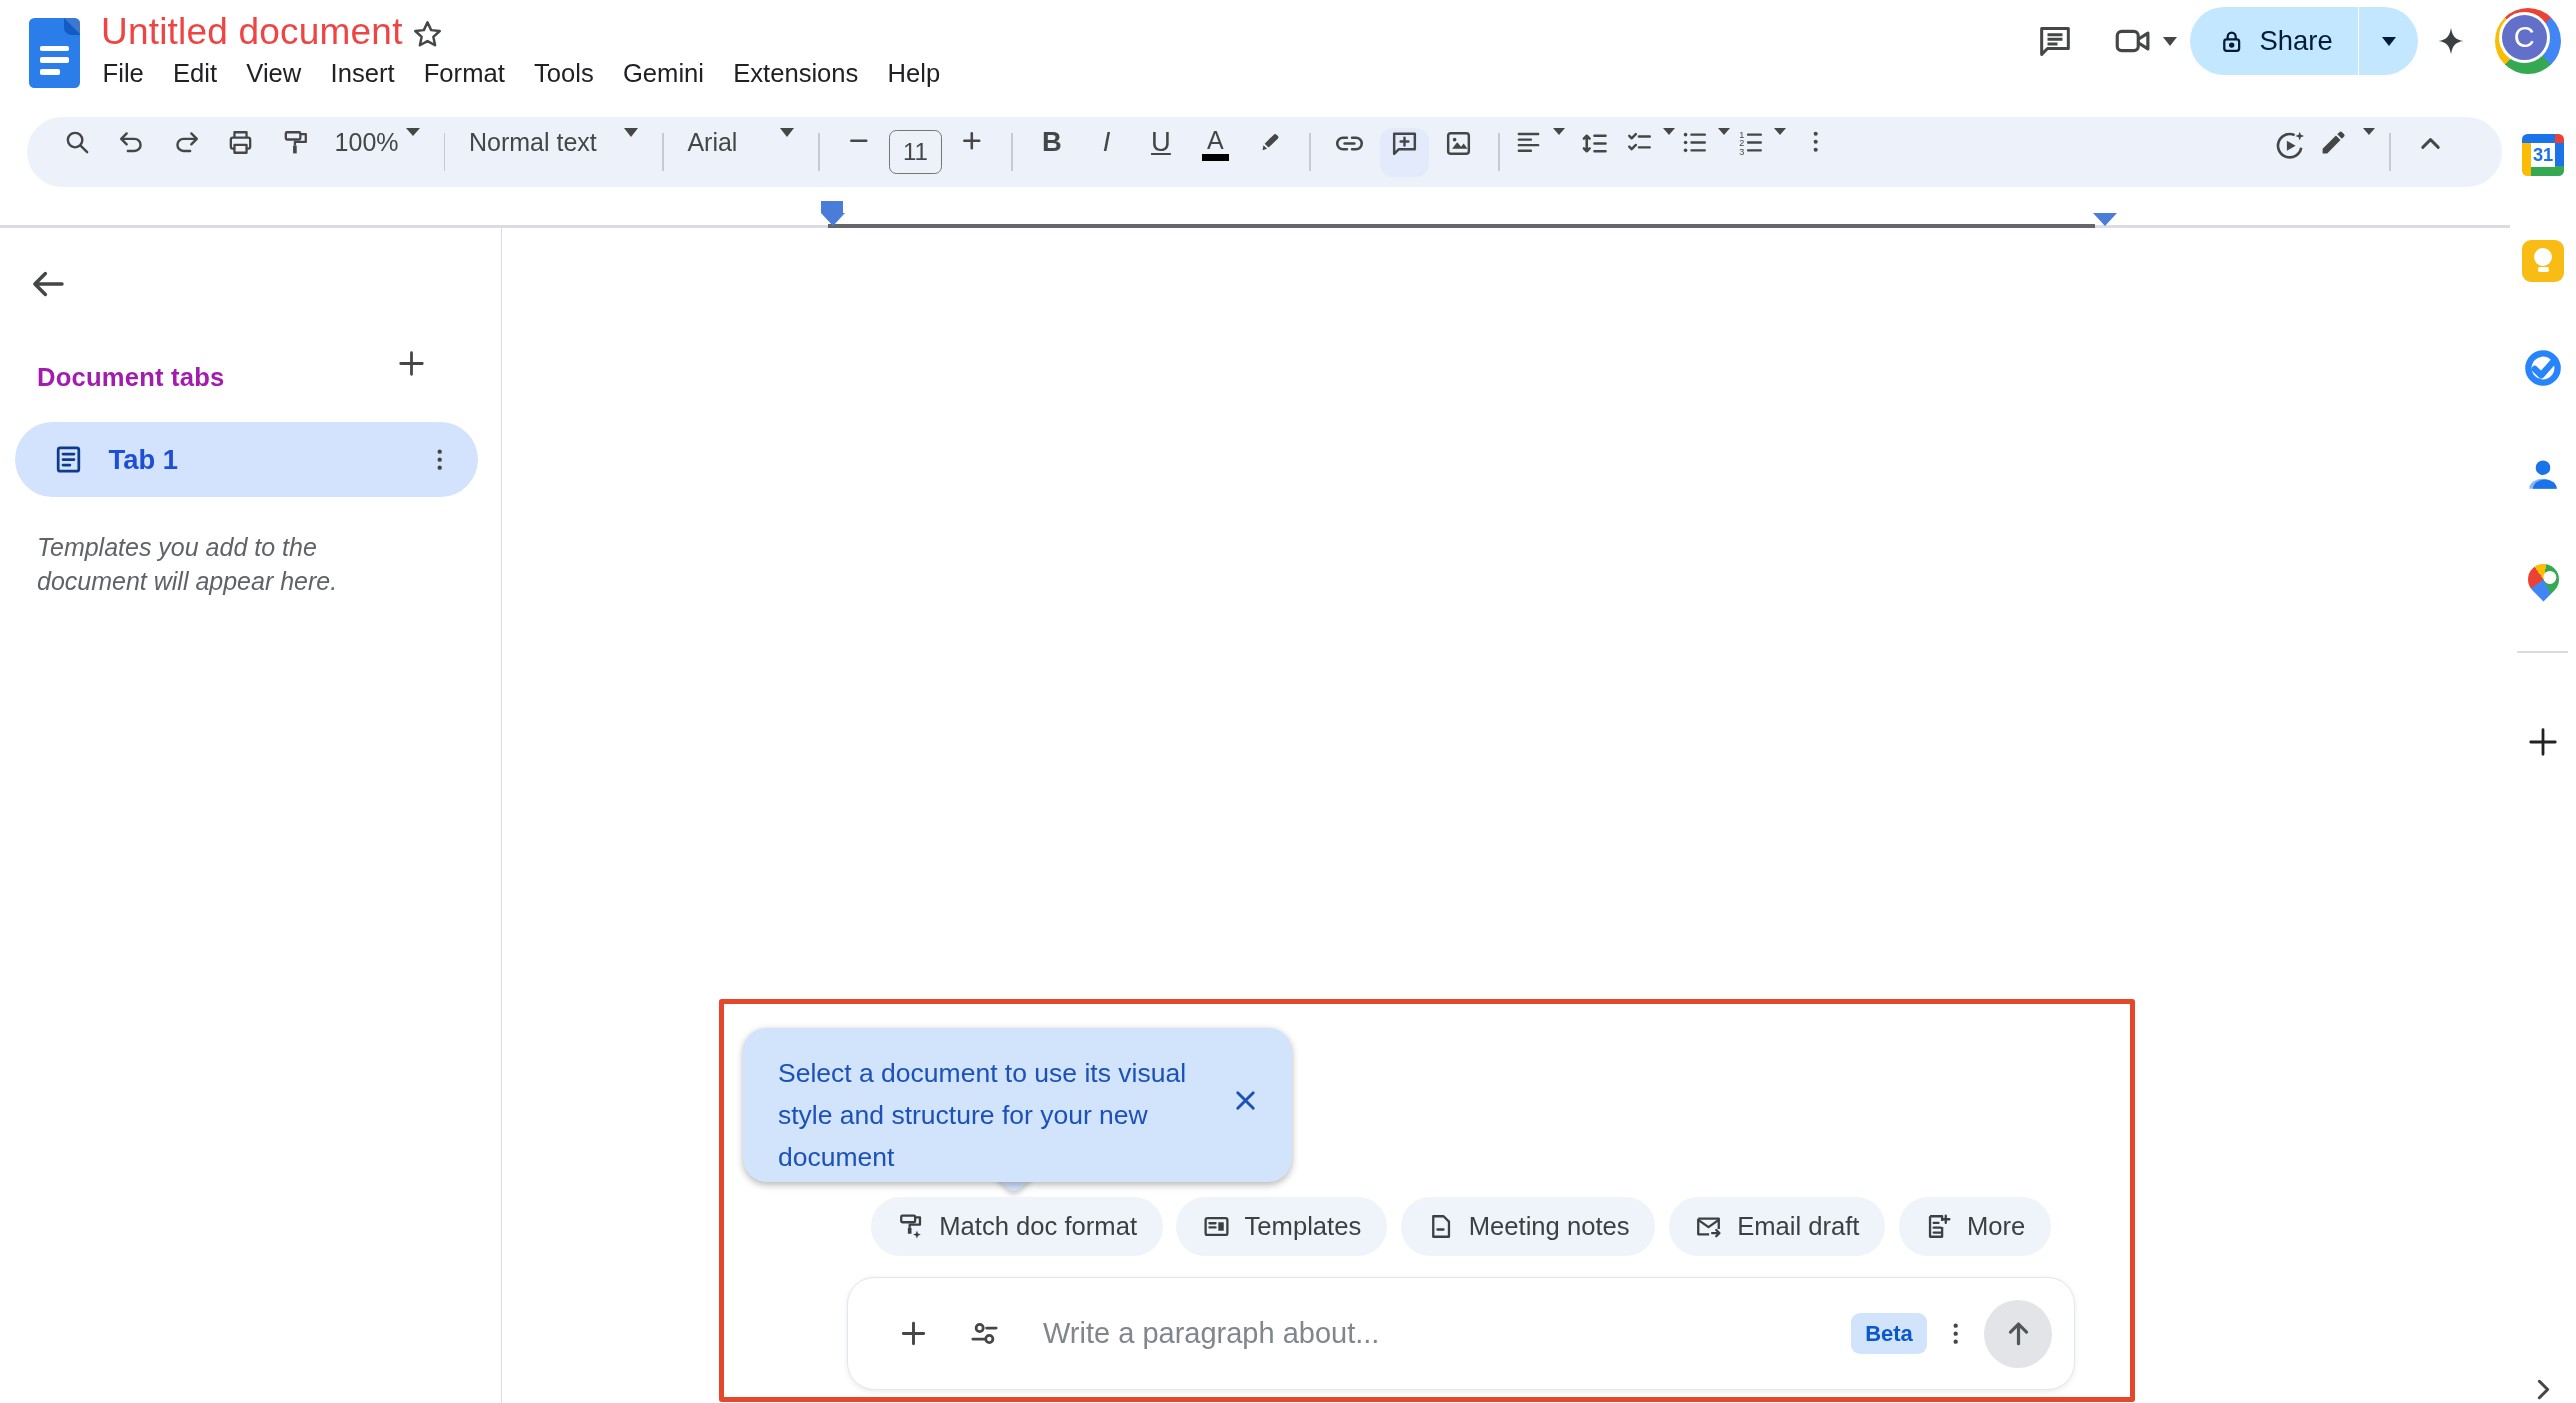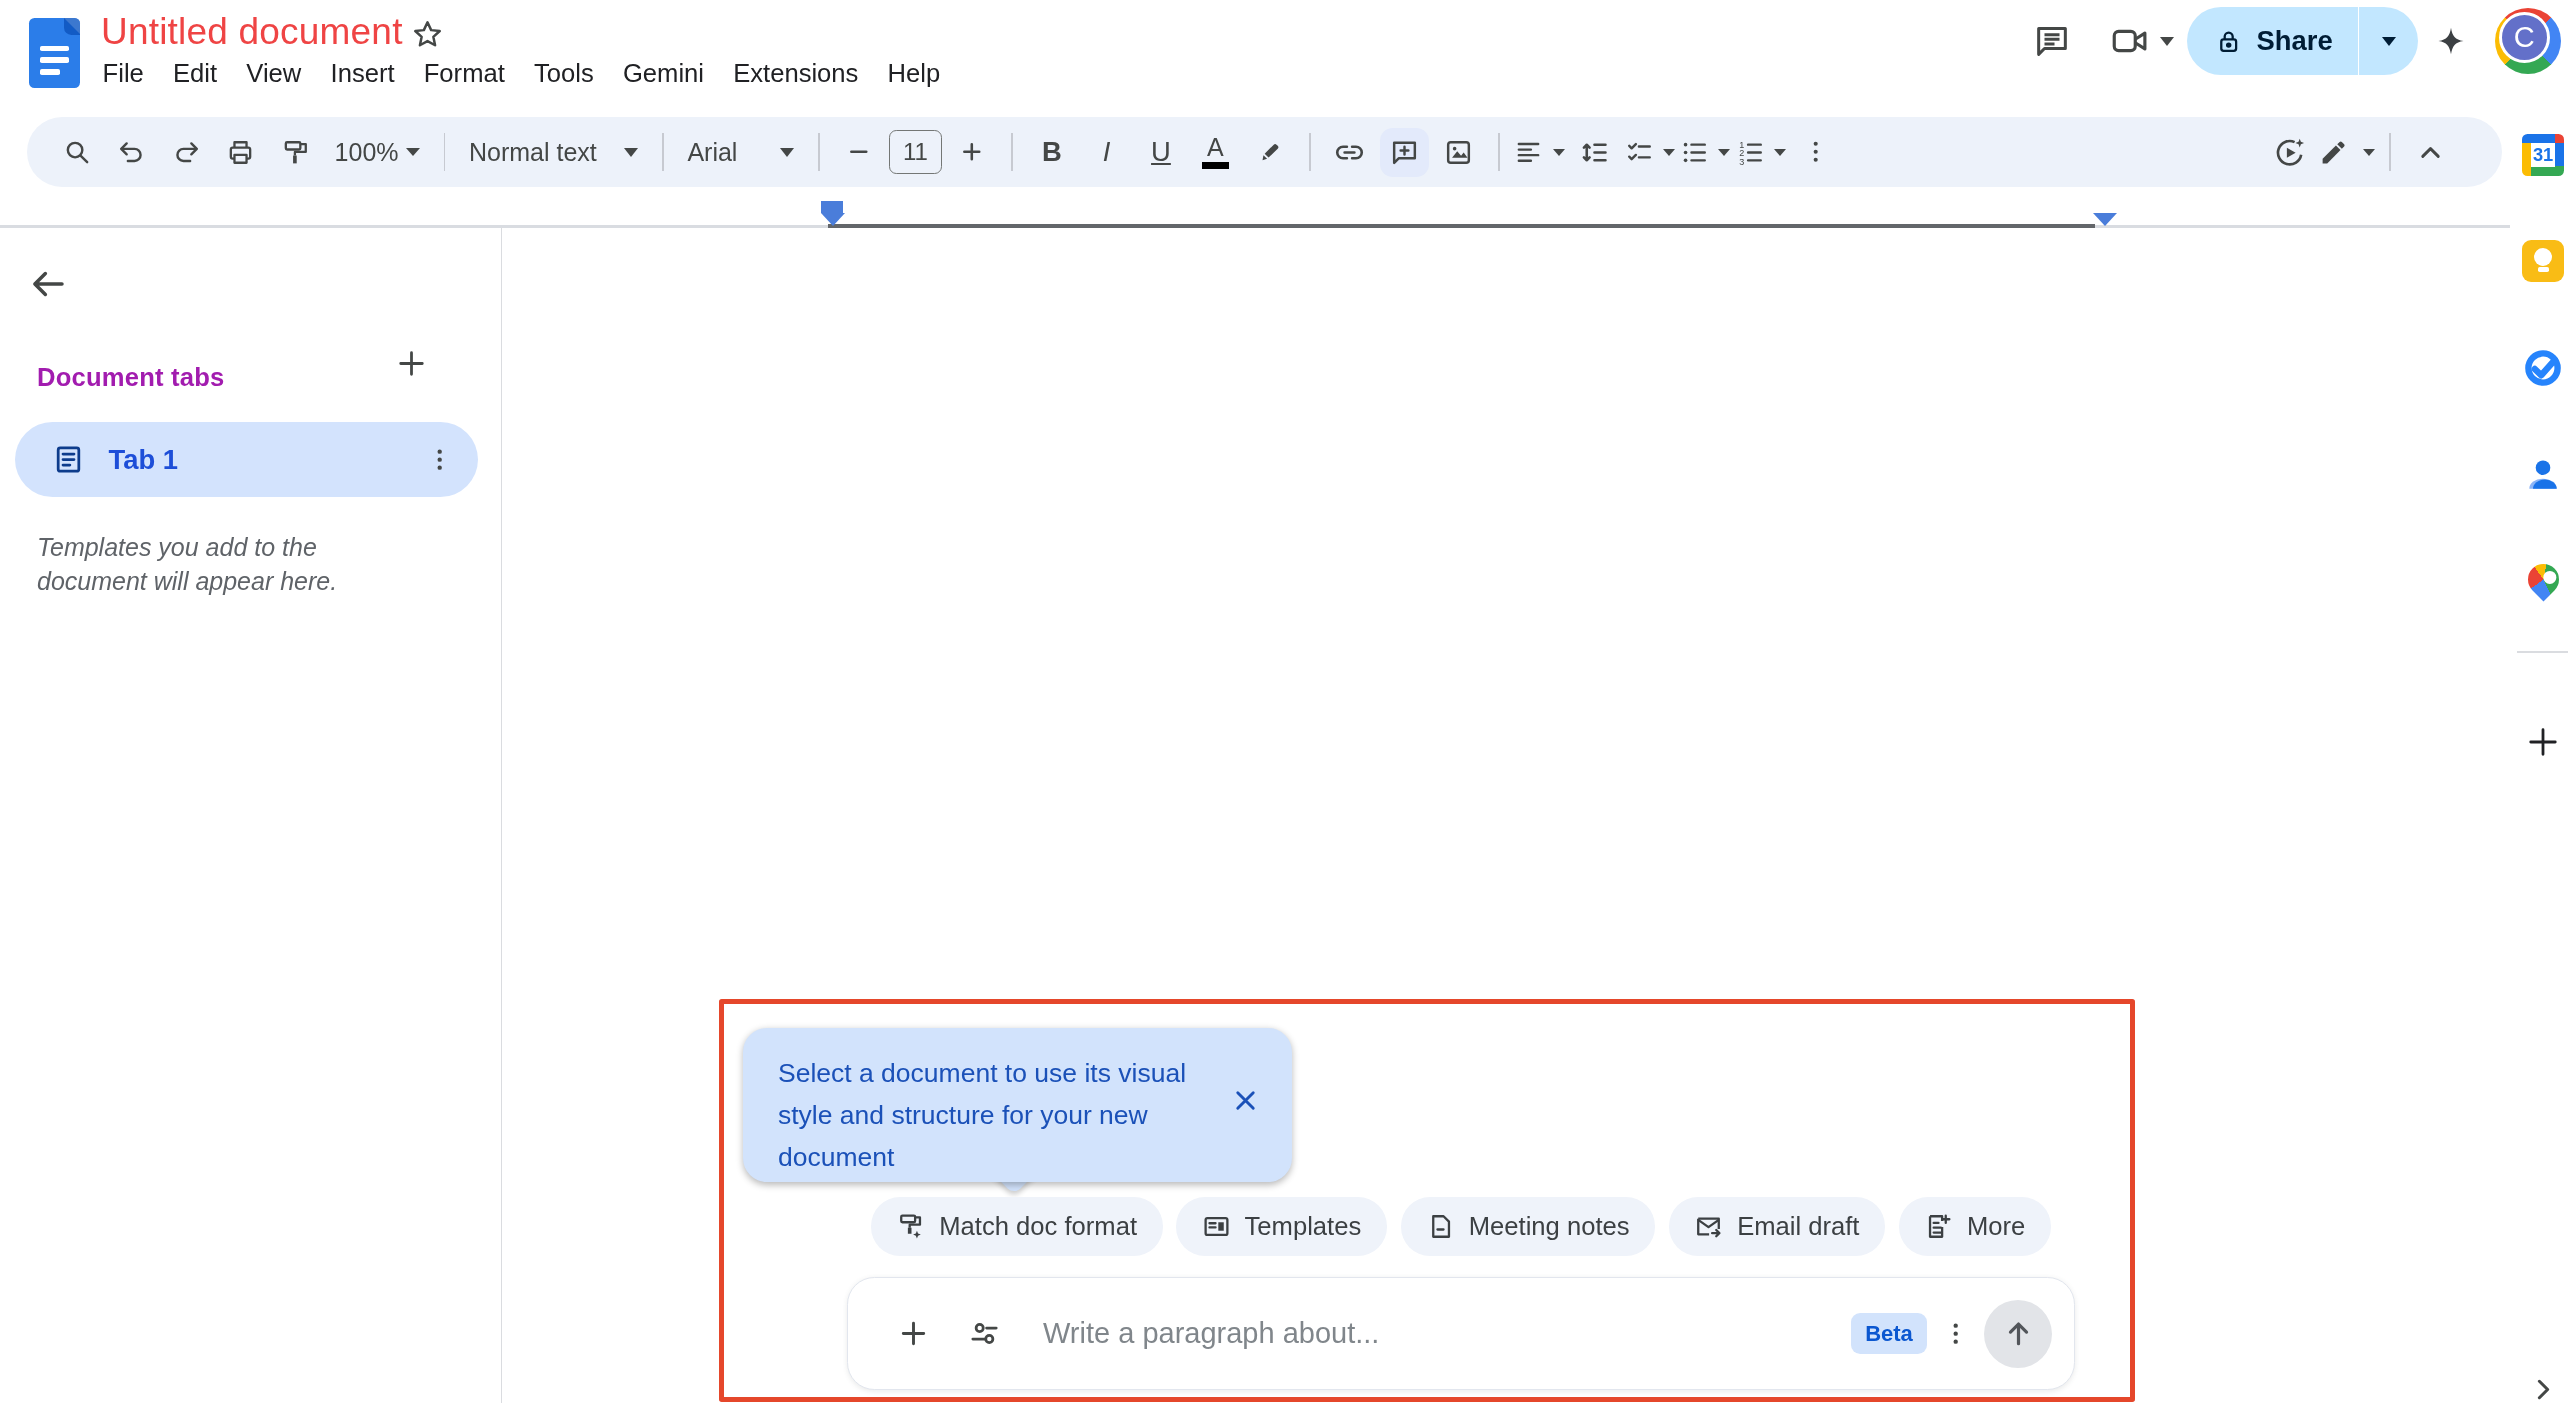--- a/index.html
+++ b/index.html
@@ -17,31 +17,31 @@
   .logo .fold{position:absolute;right:0;top:0;width:16.5px;height:16.5px;background:#125bc5;border-radius:0 5.5px 0 7.3px;}
   .logo .fold:after{content:"";position:absolute;right:0;top:0;border-top:16.5px solid #ffffff;border-left:16.5px solid transparent;opacity:.18;}
   .logo .l{position:absolute;left:11px;width:29px;height:5.5px;background:#ffffff;border-radius:1.8px;}
   .doc-title{left:101px;top:11px;font-size:37px;color:#ef4444;position:absolute;letter-spacing:0.2px;}
   .star{left:410px;top:16.5px;position:absolute;}
   .menubar{left:88px;top:53px;position:absolute;display:flex;}
   .menu-item{font-size:25.6px;color:#202124;padding:5.5px 14.6px;border-radius:7.3px;}
   .hdr-right{position:absolute;right:14.6px;top:7.3px;display:flex;align-items:center;}
   .share{display:flex;align-items:center;background:#c2e7ff;border-radius:41px;height:68px;margin:0 12.8px;overflow:hidden;}
   .share .main{display:flex;align-items:center;gap:14.6px;padding:0 25.6px 0 27.4px;}
-  .share .lbl{font-size:27.4px;font-weight:700;color:#001d35;}
+  .share .lbl{font-size:27.4px;font-weight:400;color:#001d35;}
   .share .dd{width:59px;height:68px;display:flex;align-items:center;justify-content:center;border-left:1.8px solid #ffffff;}
   .share .dd .caret{border-top-color:#001d35;}
   .avatar{width:59px;height:59px;border-radius:50%;padding:3.7px;
     background:conic-gradient(from 315deg,#ea4335 0 90deg,#4285f4 0 180deg,#34a853 0 270deg,#fbbc04 0 360deg);}
   .avatar .inner{width:51px;height:51px;border-radius:50%;background:#6370c9;border:3.7px solid #fff;box-sizing:border-box;
     display:flex;align-items:center;justify-content:center;color:#fff;font-size:29px;}
   
   .toolbar{left:27.4px;top:117px;width:2475px;height:70px;background:#edf2fa;border-radius:35px;
     position:absolute;display:flex;align-items:center;padding:0 25.6px;box-sizing:border-box;gap:5.5px;}
-  .tbtn{min-width:49px;height:49px;border-radius:25px;display:flex;align-items:center;justify-content:center;gap:7.3px;color:#444746;}
+  .tbtn{min-width:49px;height:49px;border-radius:25px;display:flex;justify-content:center;gap:7.3px;color:#444746;}
   .tbtn.hl{background:#e3eafb;border-radius:12.8px;}
   .tdiv{width:1.8px;height:38px;background:#c7cad1;margin:0 9.1px;flex:none;}
   .tlabel{font-size:25px;color:#444746;}
   .sizebox{width:51px;height:42px;border:1.8px solid #747775;border-radius:7.3px;display:flex;align-items:center;justify-content:center;
     font-size:24px;color:#444746;background:transparent;}
   .fmt-letter{font-size:27.4px;color:#444746;line-height:1;}
   .tb-right{margin-left:auto;display:flex;align-items:center;gap:5.5px;padding-right:22px;}
   
   .ruler-light{left:0;top:225px;width:2510px;height:2.7px;background:#d9dce1;position:absolute;}
   .ruler-dark{left:828px;top:224px;width:1267px;height:3.7px;background:#63666a;position:absolute;}

